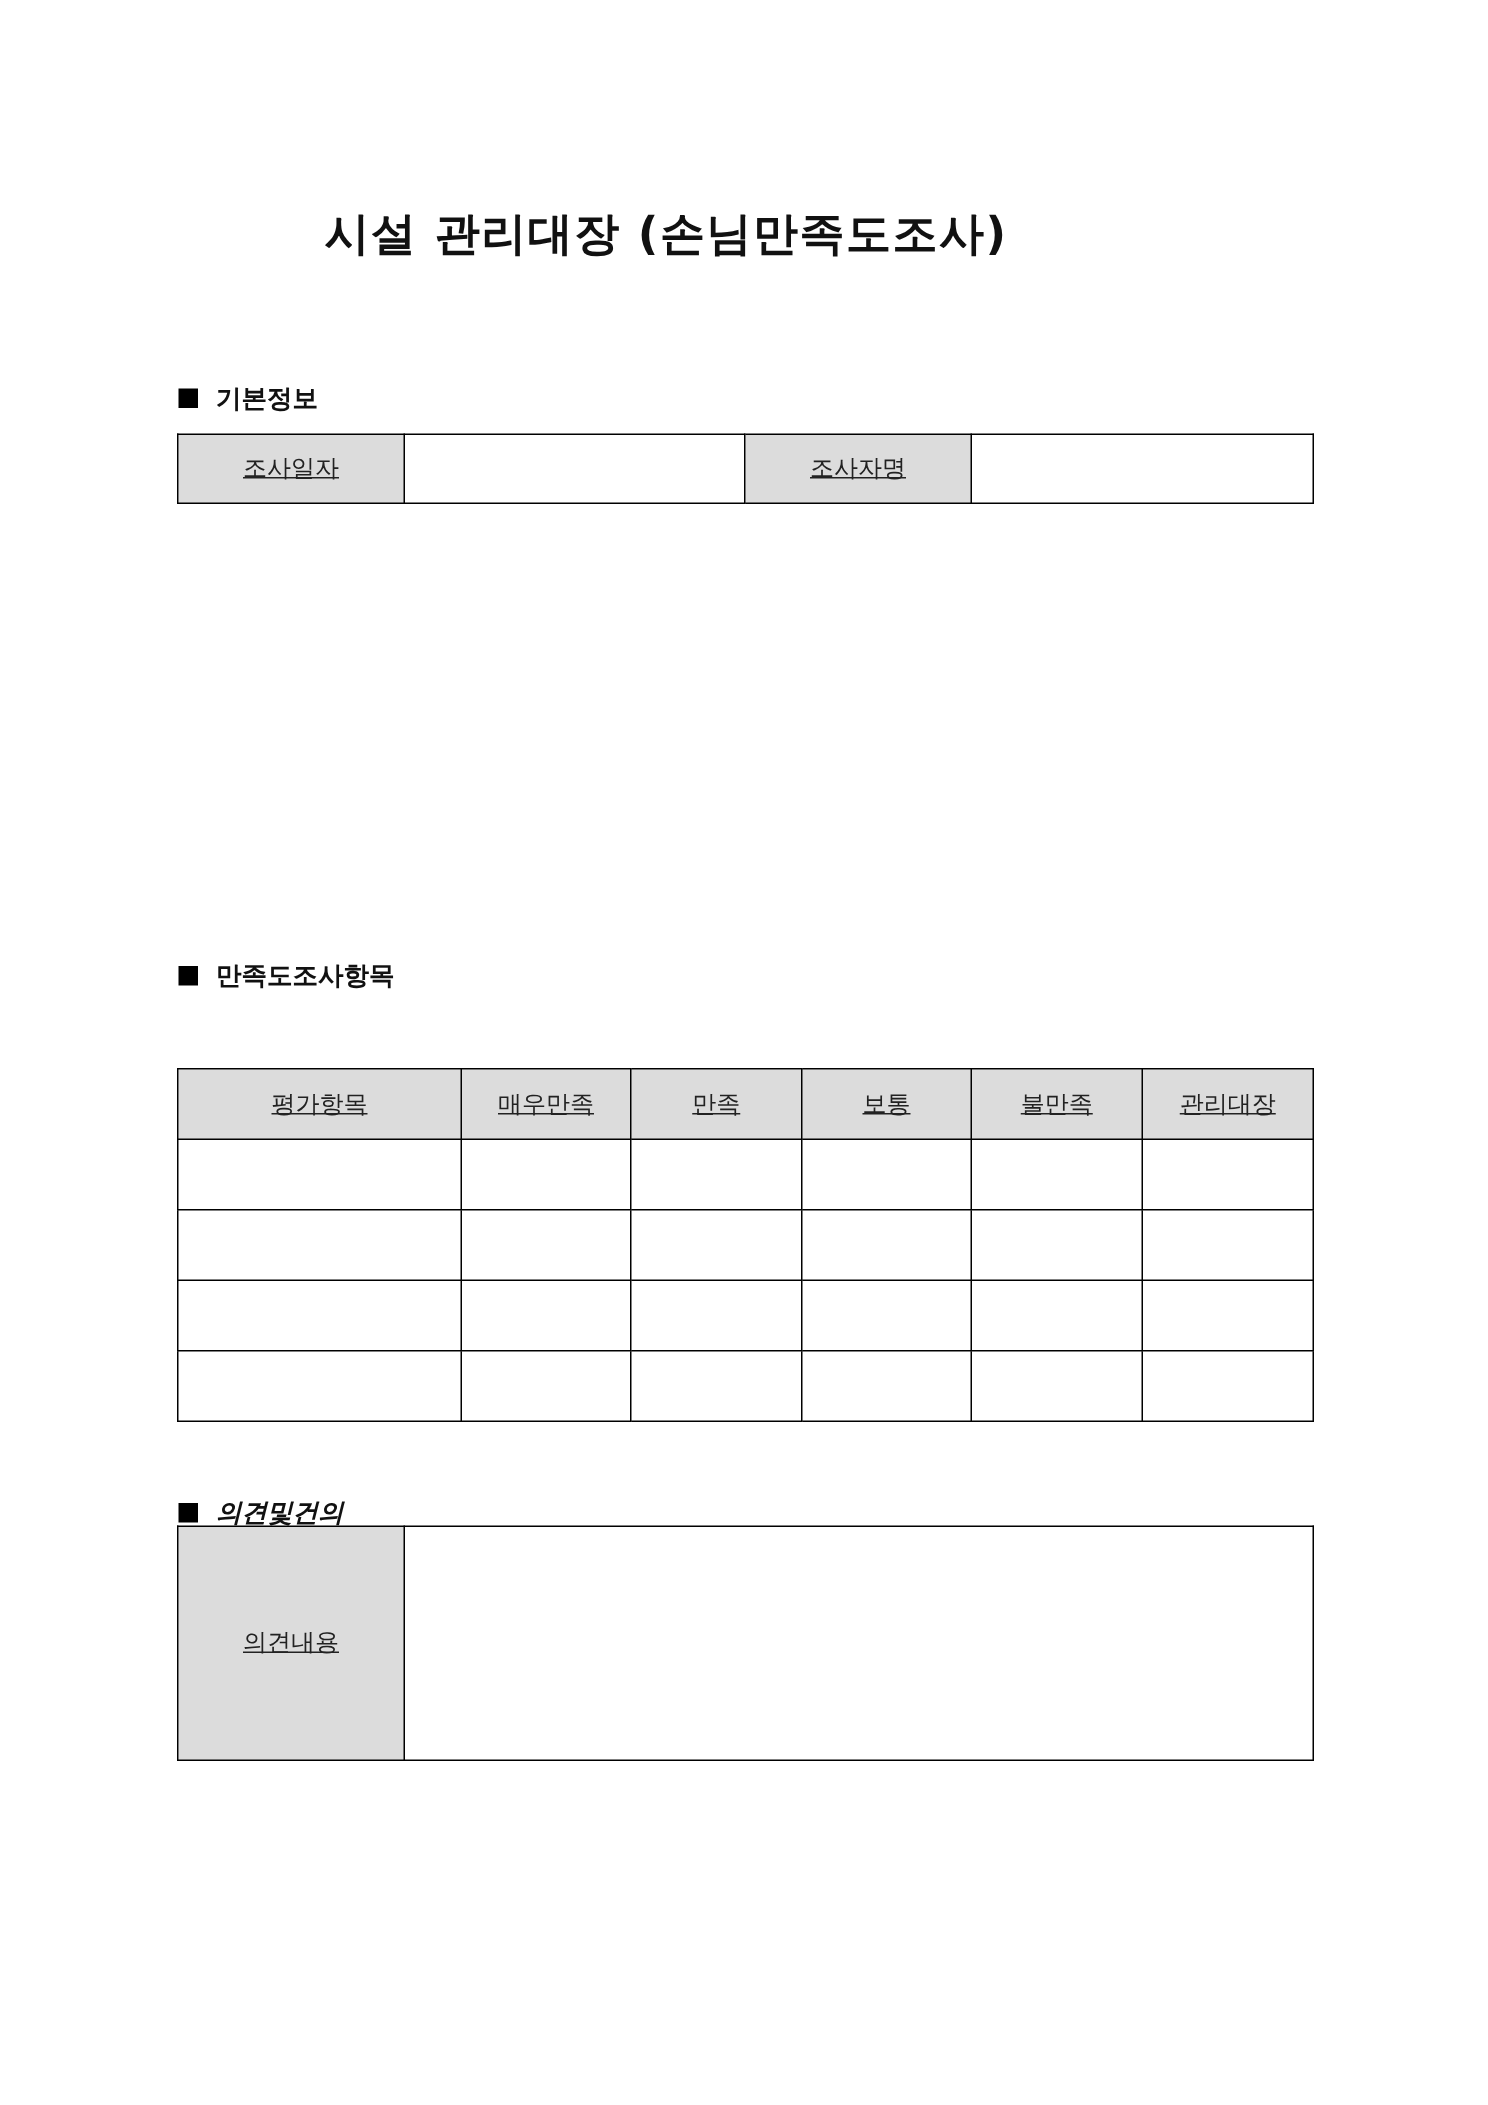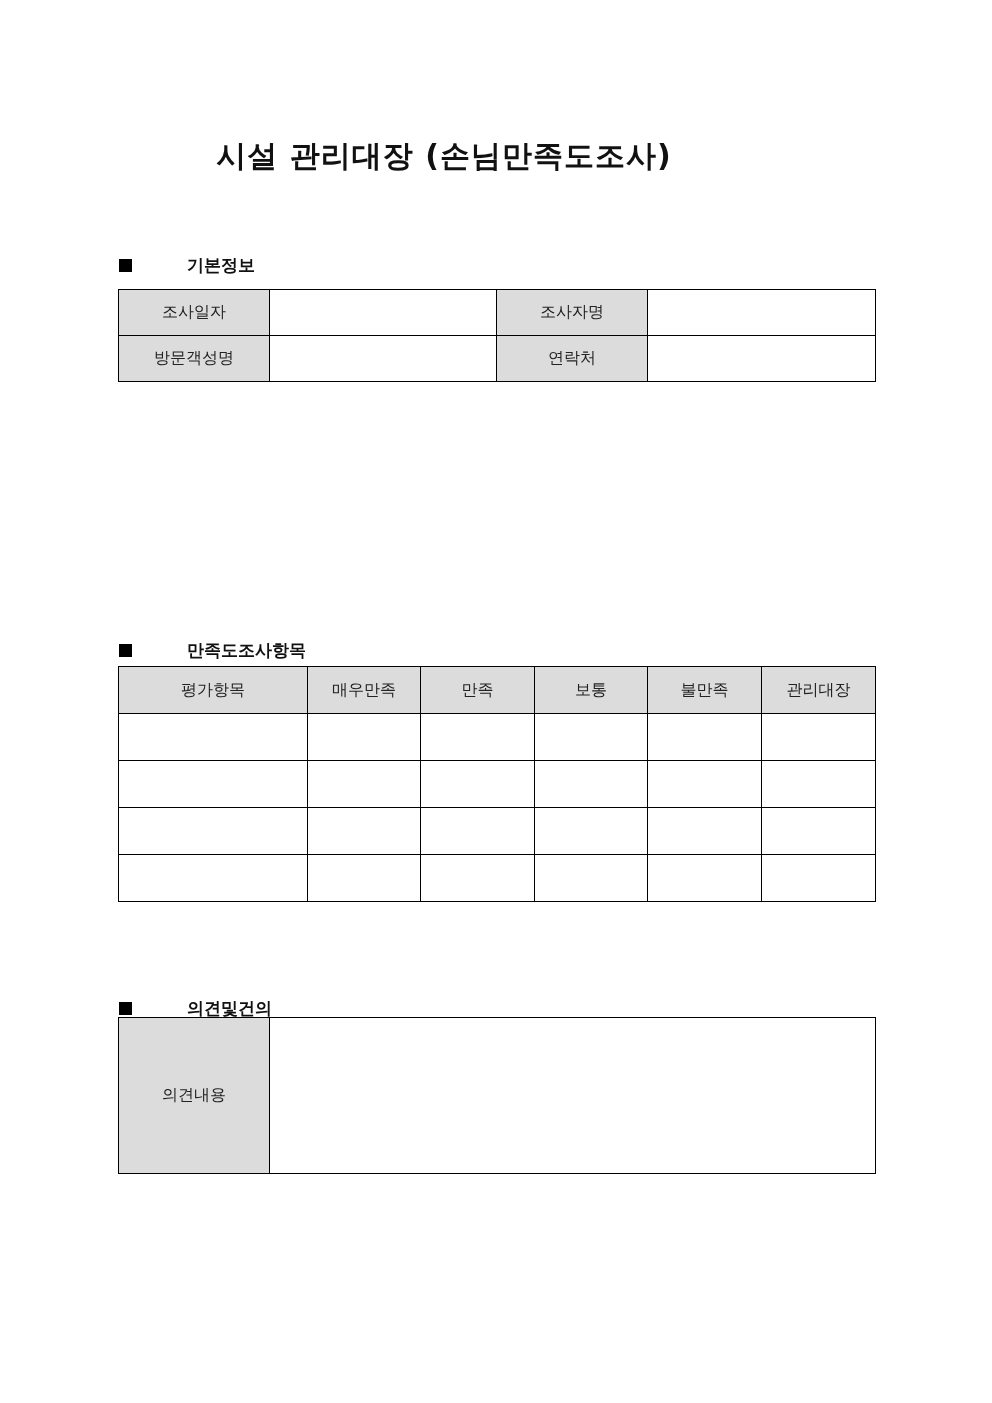--- a/index.html
+++ b/index.html
@@ -1,21 +1,21 @@
 <!DOCTYPE html>
 <html><head>
 <meta charset="utf-8">
 <style>
   html, body { margin: 0; padding: 0; background: #ffffff; }
   body { width: 992px; height: 1403px; position: relative; font-family: "DejaVu Sans", "Liberation Sans", sans-serif; color: #111; }
   .title { position: absolute; left: 0; top: 136px; width: 888px; text-align: center; font-size: 30px; font-weight: bold; letter-spacing: 1px; }
-  .section-head { position: absolute; left: 119px; font-size: 17px; font-weight: bold; display: flex; align-items: center; gap: 43px; }
+  .section-head { position: absolute; left: 119px; font-size: 17px; font-weight: bold; display: flex; align-items: center; }
   .section-head .sq { display: inline-block; width: 13px; height: 13px; background: #000; margin-right: 12px; }
   table { position: absolute; border-collapse: collapse; table-layout: fixed; }
-  td { border: 1px solid #000; text-align: center; vertical-align: middle; font-size: 16px; color: #222; padding: 12px; }
+  td { border: 1px solid #000; text-align: center; vertical-align: middle; font-size: 16px; color: #222; padding: 12px; text-decoration: underline; }
   td.lbl { background: #dcdcdc; }
   td.val { background: #ffffff; }
 </style>
 </head>
 <body>
 
 <div class="title">시설 관리대장 (손님만족도조사)</div>
 
 <div class="section-head" style="top:254px;">
   <span class="sq"></span>
@@ -29,35 +29,29 @@
       <col style="width:151px">
       <col style="width:228px">
   </colgroup>
   <tbody>
       <tr style="height:43px;">
     <td class="lbl">조사일자</td>
     <td class="val"></td>
     <td class="lbl">조사자명</td>
     <td class="val"></td>
   </tr>
-  <tr style="height:43px;">
-    <td class="lbl">방문객성명</td>
-    <td class="val"></td>
-    <td class="lbl">연락처</td>
-    <td class="val"></td>
-  </tr>
 </tbody>
   </table>
 
 <div class="section-head" style="top:639px;">
   <span class="sq"></span>
   <span>만족도조사항목</span>
 </div>
 
-<table style="left:118px; top:666px; width:757px;">
+<table style="left:118px; top:712px; width:757px;">
   <colgroup>
     <col style="width:189px">
       <col style="width:113px">
       <col style="width:114px">
       <col style="width:113px">
       <col style="width:114px">
       <col style="width:114px">
   </colgroup>
   <tbody>
       <tr style="height:47px;">
@@ -96,21 +90,21 @@
     <td class="val"></td>
     <td class="val"></td>
     <td class="val"></td>
     <td class="val"></td>
     <td class="val"></td>
     <td class="val"></td>
   </tr>
 </tbody>
   </table>
 
-<div class="section-head" style="top:997px;">
+<div class="section-head" style="top:997px;font-style:italic;">
   <span class="sq"></span>
   <span>의견및건의</span>
 </div>
 
 <table style="left:118px; top:1017px; width:757px;">
   <colgroup>
     <col style="width:151px">
       <col style="width:606px">
   </colgroup>
   <tbody>

